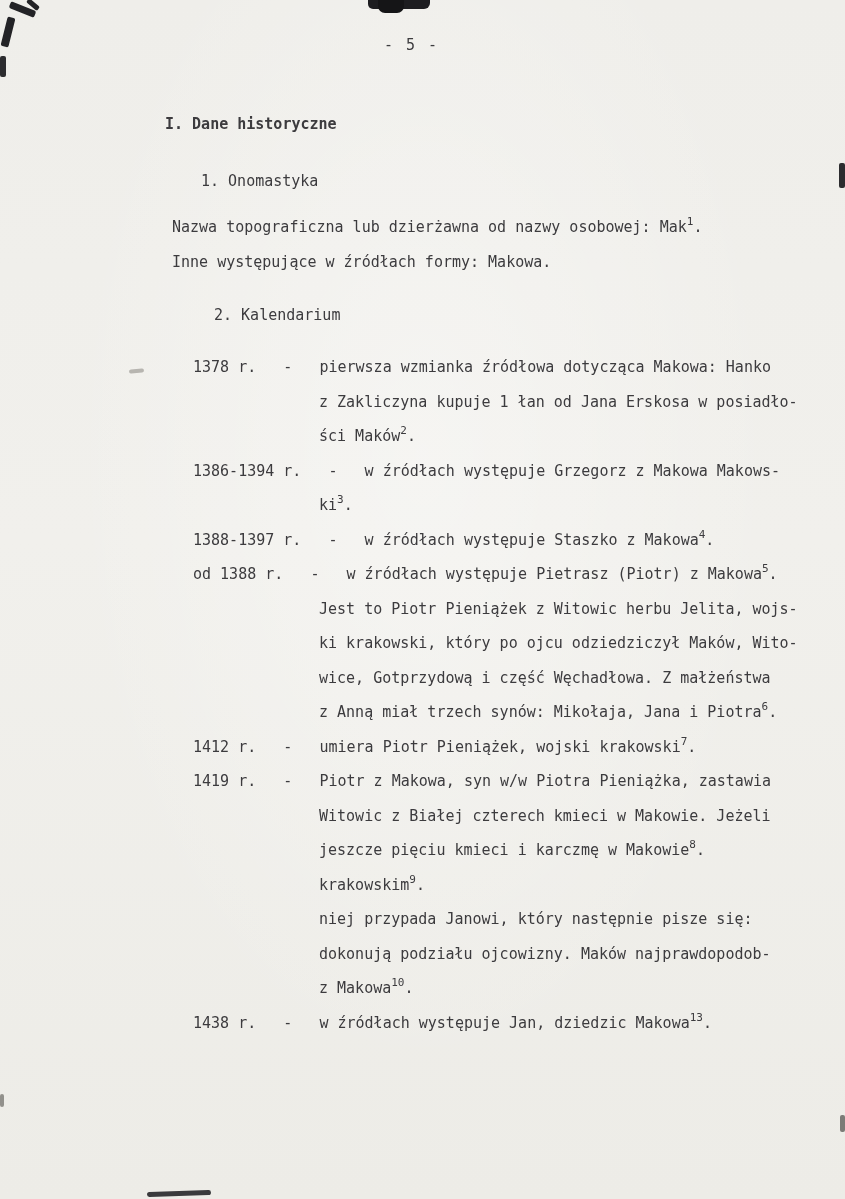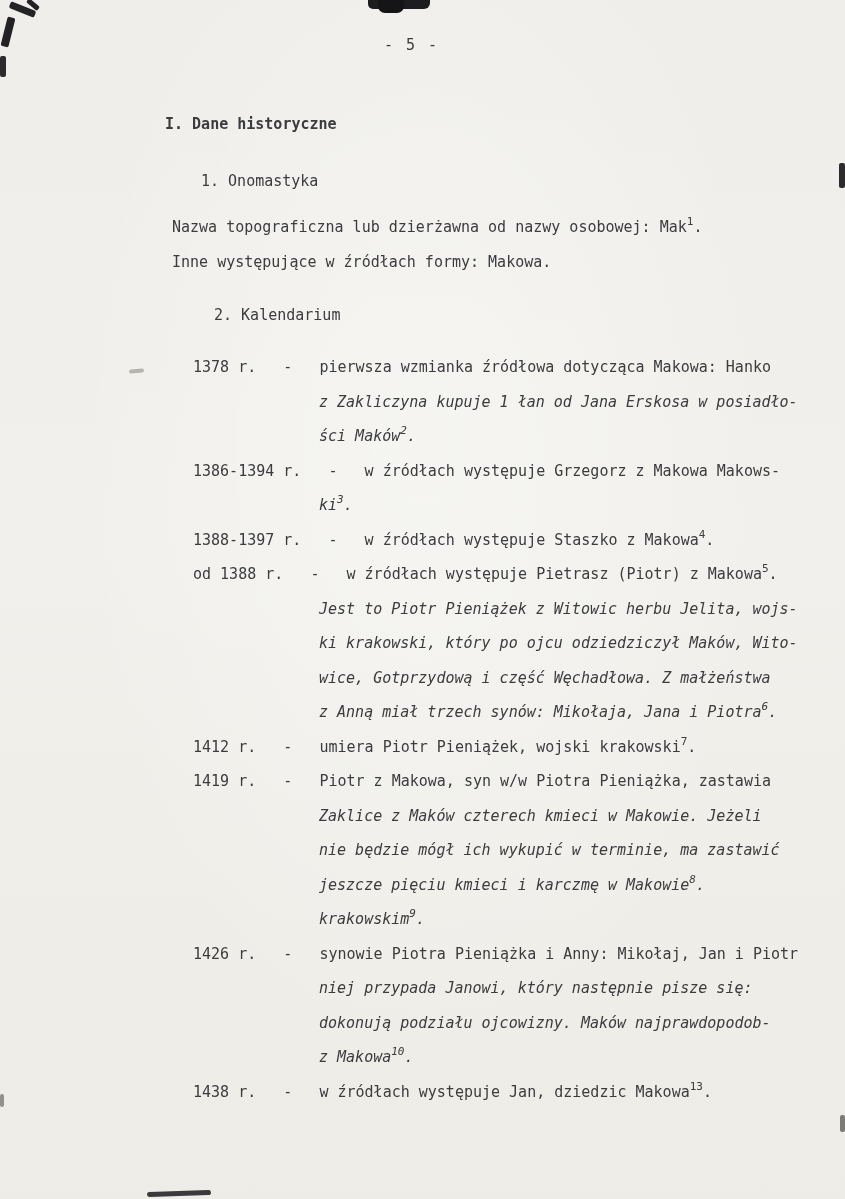--- a/index.html
+++ b/index.html
@@ -17,21 +17,21 @@
   }
   
   .page-number{position:absolute;left:384px;top:36px;white-space:pre;letter-spacing:2px;}
   .heading{position:absolute;left:165px;top:115px;white-space:pre;font-weight:bold;}
   .subheading{position:absolute;white-space:pre;text-align:right;}
   .sub1{left:201px;top:172px;}
   .sub2{left:201px;top:306px;margin-left:13px;}
   .para{position:absolute;left:165px;top:210px;line-height:34.5px;margin-left:7px;}
   .kalendarium{position:absolute;left:165px;top:350px;line-height:34.5px;margin-left:28px;}
   .tline{white-space:pre;height:34.5px;}
-  .tline.cont{padding-left:126px;font-style:italic;}
+  .tline.cont{padding-left:126px;}
   sup.fnref{
     font-size:11px;
     line-height:0;
     position:relative;
     top:-1px;
     letter-spacing:0;
   }
   
   .artifact{position:absolute;background:#232326;border-radius:2px;}
   .a-corner1{left:9px;top:6px;width:27px;height:7px;transform:rotate(22deg);}
@@ -89,29 +89,27 @@
         <div class="tline cont"><span>Jest to Piotr Pieniążek z Witowic herbu Jelita, wojs-</span></div>
         <div class="tline cont"><span>ki krakowski, który po ojcu odziedziczył Maków, Wito-</span></div>
         <div class="tline cont"><span>wice, Gotprzydową i część Węchadłowa. Z małżeństwa</span></div>
         <div class="tline cont"><span>z Anną miał trzech synów: Mikołaja, Jana i Piotra</span><sup class="fnref">6</sup><span>.</span></div>
       </div>
       <div class="entry">
         <div class="tline first"><span class="date">1412 r.   -   </span><span>umiera Piotr Pieniążek, wojski krakowski</span><sup class="fnref">7</sup><span>.</span></div>
       </div>
       <div class="entry">
         <div class="tline first"><span class="date">1419 r.   -   </span><span>Piotr z Makowa, syn w/w Piotra Pieniążka, zastawia</span></div>
-        <div class="tline cont"><span>Zaklice z Maków czterech kmieci w Makowie. Jeżeli</span></div>
-        <div class="tline cont"><span>nie będzie mógł ich wykupić w terminie, ma zastawić</span></div>
+        <div class="tline cont"><span>Witowic z Białej czterech kmieci w Makowie. Jeżeli</span></div>
         <div class="tline cont"><span>jeszcze pięciu kmieci i karczmę w Makowie</span><sup class="fnref">8</sup><span>.</span></div>
       </div>
       <div class="entry">
         <div class="tline cont"><span>krakowskim</span><sup class="fnref">9</sup><span>.</span></div>
       </div>
       <div class="entry">
-        <div class="tline first"><span class="date">1426 r.   -   </span><span>synowie Piotra Pieniążka i Anny: Mikołaj, Jan i Piotr</span></div>
         <div class="tline cont"><span>niej przypada Janowi, który następnie pisze się:</span></div>
         <div class="tline cont"><span>dokonują podziału ojcowizny. Maków najprawdopodob-</span></div>
         <div class="tline cont"><span>z Makowa</span><sup class="fnref">10</sup><span>.</span></div>
       </div>
       <div class="entry">
         <div class="tline first"><span class="date">1438 r.   -   </span><span>w źródłach występuje Jan, dziedzic Makowa</span><sup class="fnref">13</sup><span>.</span></div>
       </div>
     </div>
 
 </div>

